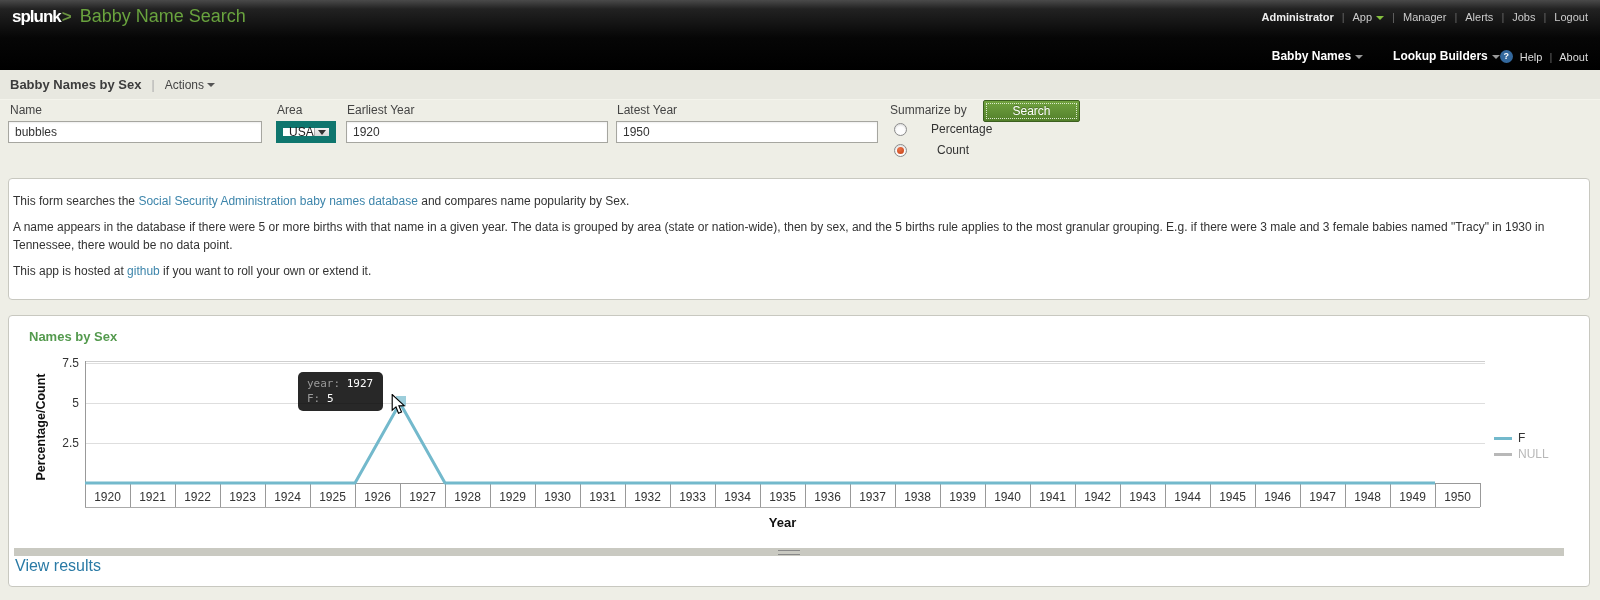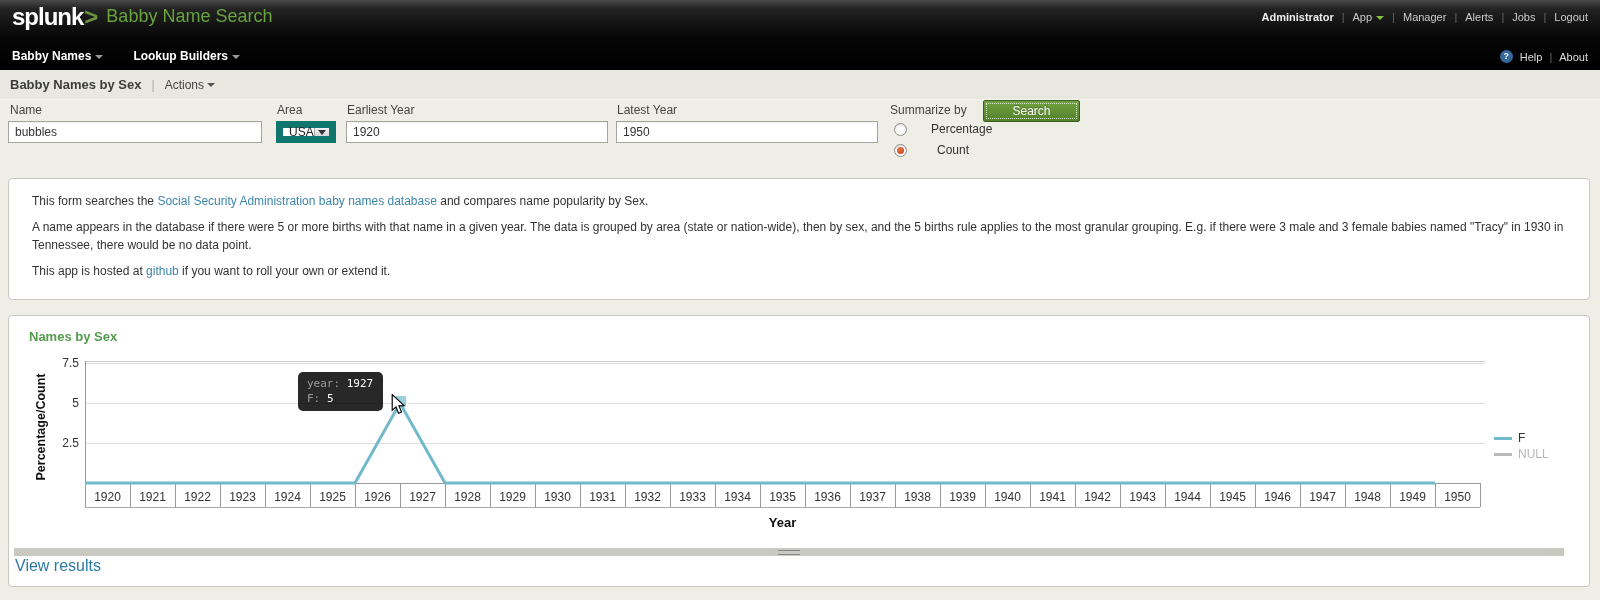--- a/index.html
+++ b/index.html
@@ -4,30 +4,30 @@
 <style>
   * { margin:0; padding:0; box-sizing:border-box; }
   body { font-family:"Liberation Sans", sans-serif; background:#eeeee6; }
   .page { position:relative; width:1600px; height:600px; background:#eeeee6; overflow:hidden; }
 
   
   .topbar { position:absolute; left:0; top:0; width:1600px; height:70px;
             background:linear-gradient(180deg,#4a4a4a 0px,#222 9px,#060606 38px,#000 70px); }
   .topbar-row1 { display:flex; justify-content:space-between; align-items:center; height:33px; padding:0 12px; }
   .logo-group { display:flex; align-items:center; }
-  .logo { color:#fff; font-size:24px; font-weight:bold; letter-spacing:-1px; }
+  .logo { color:#fff; font-size:17px; font-weight:bold; letter-spacing:-1px; }
   .logo .gt { color:#6a9440; font-weight:bold; margin-left:1px; }
   .app-title { color:#69a33e; font-size:18px; margin-left:9px; }
   .user-links { display:flex; align-items:center; gap:8px; font-size:11px; color:#ccc; }
   .user-links .user { font-weight:bold; color:#eee; }
   .user-links a { color:#ccc; text-decoration:none; cursor:pointer; }
   .sep { color:#666; }
   .caret { display:inline-block; width:0; height:0; border-left:4px solid transparent;
            border-right:4px solid transparent; border-top:4px solid #84bf3e; margin-left:4px; vertical-align:middle; }
-  .topbar-row2 { display:flex; justify-content:space-between; align-items:flex-end; height:37px; padding:0 12px 7px 12px; }
+  .topbar-row2 { display:flex; justify-content:flex-end; align-items:flex-end; height:37px; padding:0 12px 7px 12px;margin-left:16px; }
   .app-menus { display:flex; gap:30px; }
   .menu-item { color:#fff; font-size:12px; font-weight:bold; cursor:pointer; }
   .menu-item .caret { border-top-color:#999; }
   .help-links { display:flex; align-items:center; gap:7px; font-size:11px; color:#ddd; }
   .help-links a { color:#ddd; text-decoration:none; cursor:pointer; }
   .help-icon { display:inline-block; width:13px; height:13px; border-radius:50%; background:#33689d;
                color:#fff; font-size:9px; font-weight:bold; text-align:center; line-height:13px; }
 
   
   .breadcrumb-bar { position:absolute; left:0; top:70px; width:1600px; height:30px; background:#e8e8e0;
@@ -53,21 +53,21 @@
   .radio.checked::after { content:""; position:absolute; left:2px; top:2px; width:7px; height:7px;
                           border-radius:50%; background:radial-gradient(circle at 35% 30%, #e8714a, #c64314); }
   .radio-label { font-size:12px; color:#333; }
   .search-button { position:absolute; left:983px; top:100px; width:97px; height:22px;
                    background:linear-gradient(#71a23f,#53802b); border:1px solid #3c5f20; border-radius:2px;
                    color:#fff; font-size:12px; font-family:"Liberation Sans",sans-serif; cursor:pointer;
                    outline:1px dotted #dce8cc; outline-offset:-4px; text-shadow:0 -1px 0 rgba(0,0,0,.25); }
 
   
   .panel { position:absolute; background:#fff; border:1px solid #c8c8c0; border-radius:4px; }
-  .info-panel { left:8px; top:178px; width:1582px; height:122px; padding:13px 23px; font-size:12px; color:#333; }
+  .info-panel { left:8px; top:178px; width:1582px; height:122px; padding:13px 4px; font-size:12px; color:#333; }
   .info-panel p { margin-bottom:7px; line-height:1.55; }
   .info-panel a { color:#3d85ab; text-decoration:none; cursor:pointer; }
 
   .chart-panel { left:8px; top:315px; width:1582px; height:272px; }
   .panel-title { position:absolute; left:20px; top:13px; font-size:13px; font-weight:bold; color:#549a4e; }
   .plot-svg { position:absolute; left:76px; top:40px; }
   .xlab { font-size:12px; fill:#333; font-family:"Liberation Sans",sans-serif; }
   .ytick { position:absolute; left:28px; width:42px; text-align:right; font-size:12px; color:#333; }
   .y-title { position:absolute; left:-48px; top:104px; width:160px; text-align:center; font-size:12.5px;
              font-weight:bold; color:#111; transform:rotate(-90deg); }

